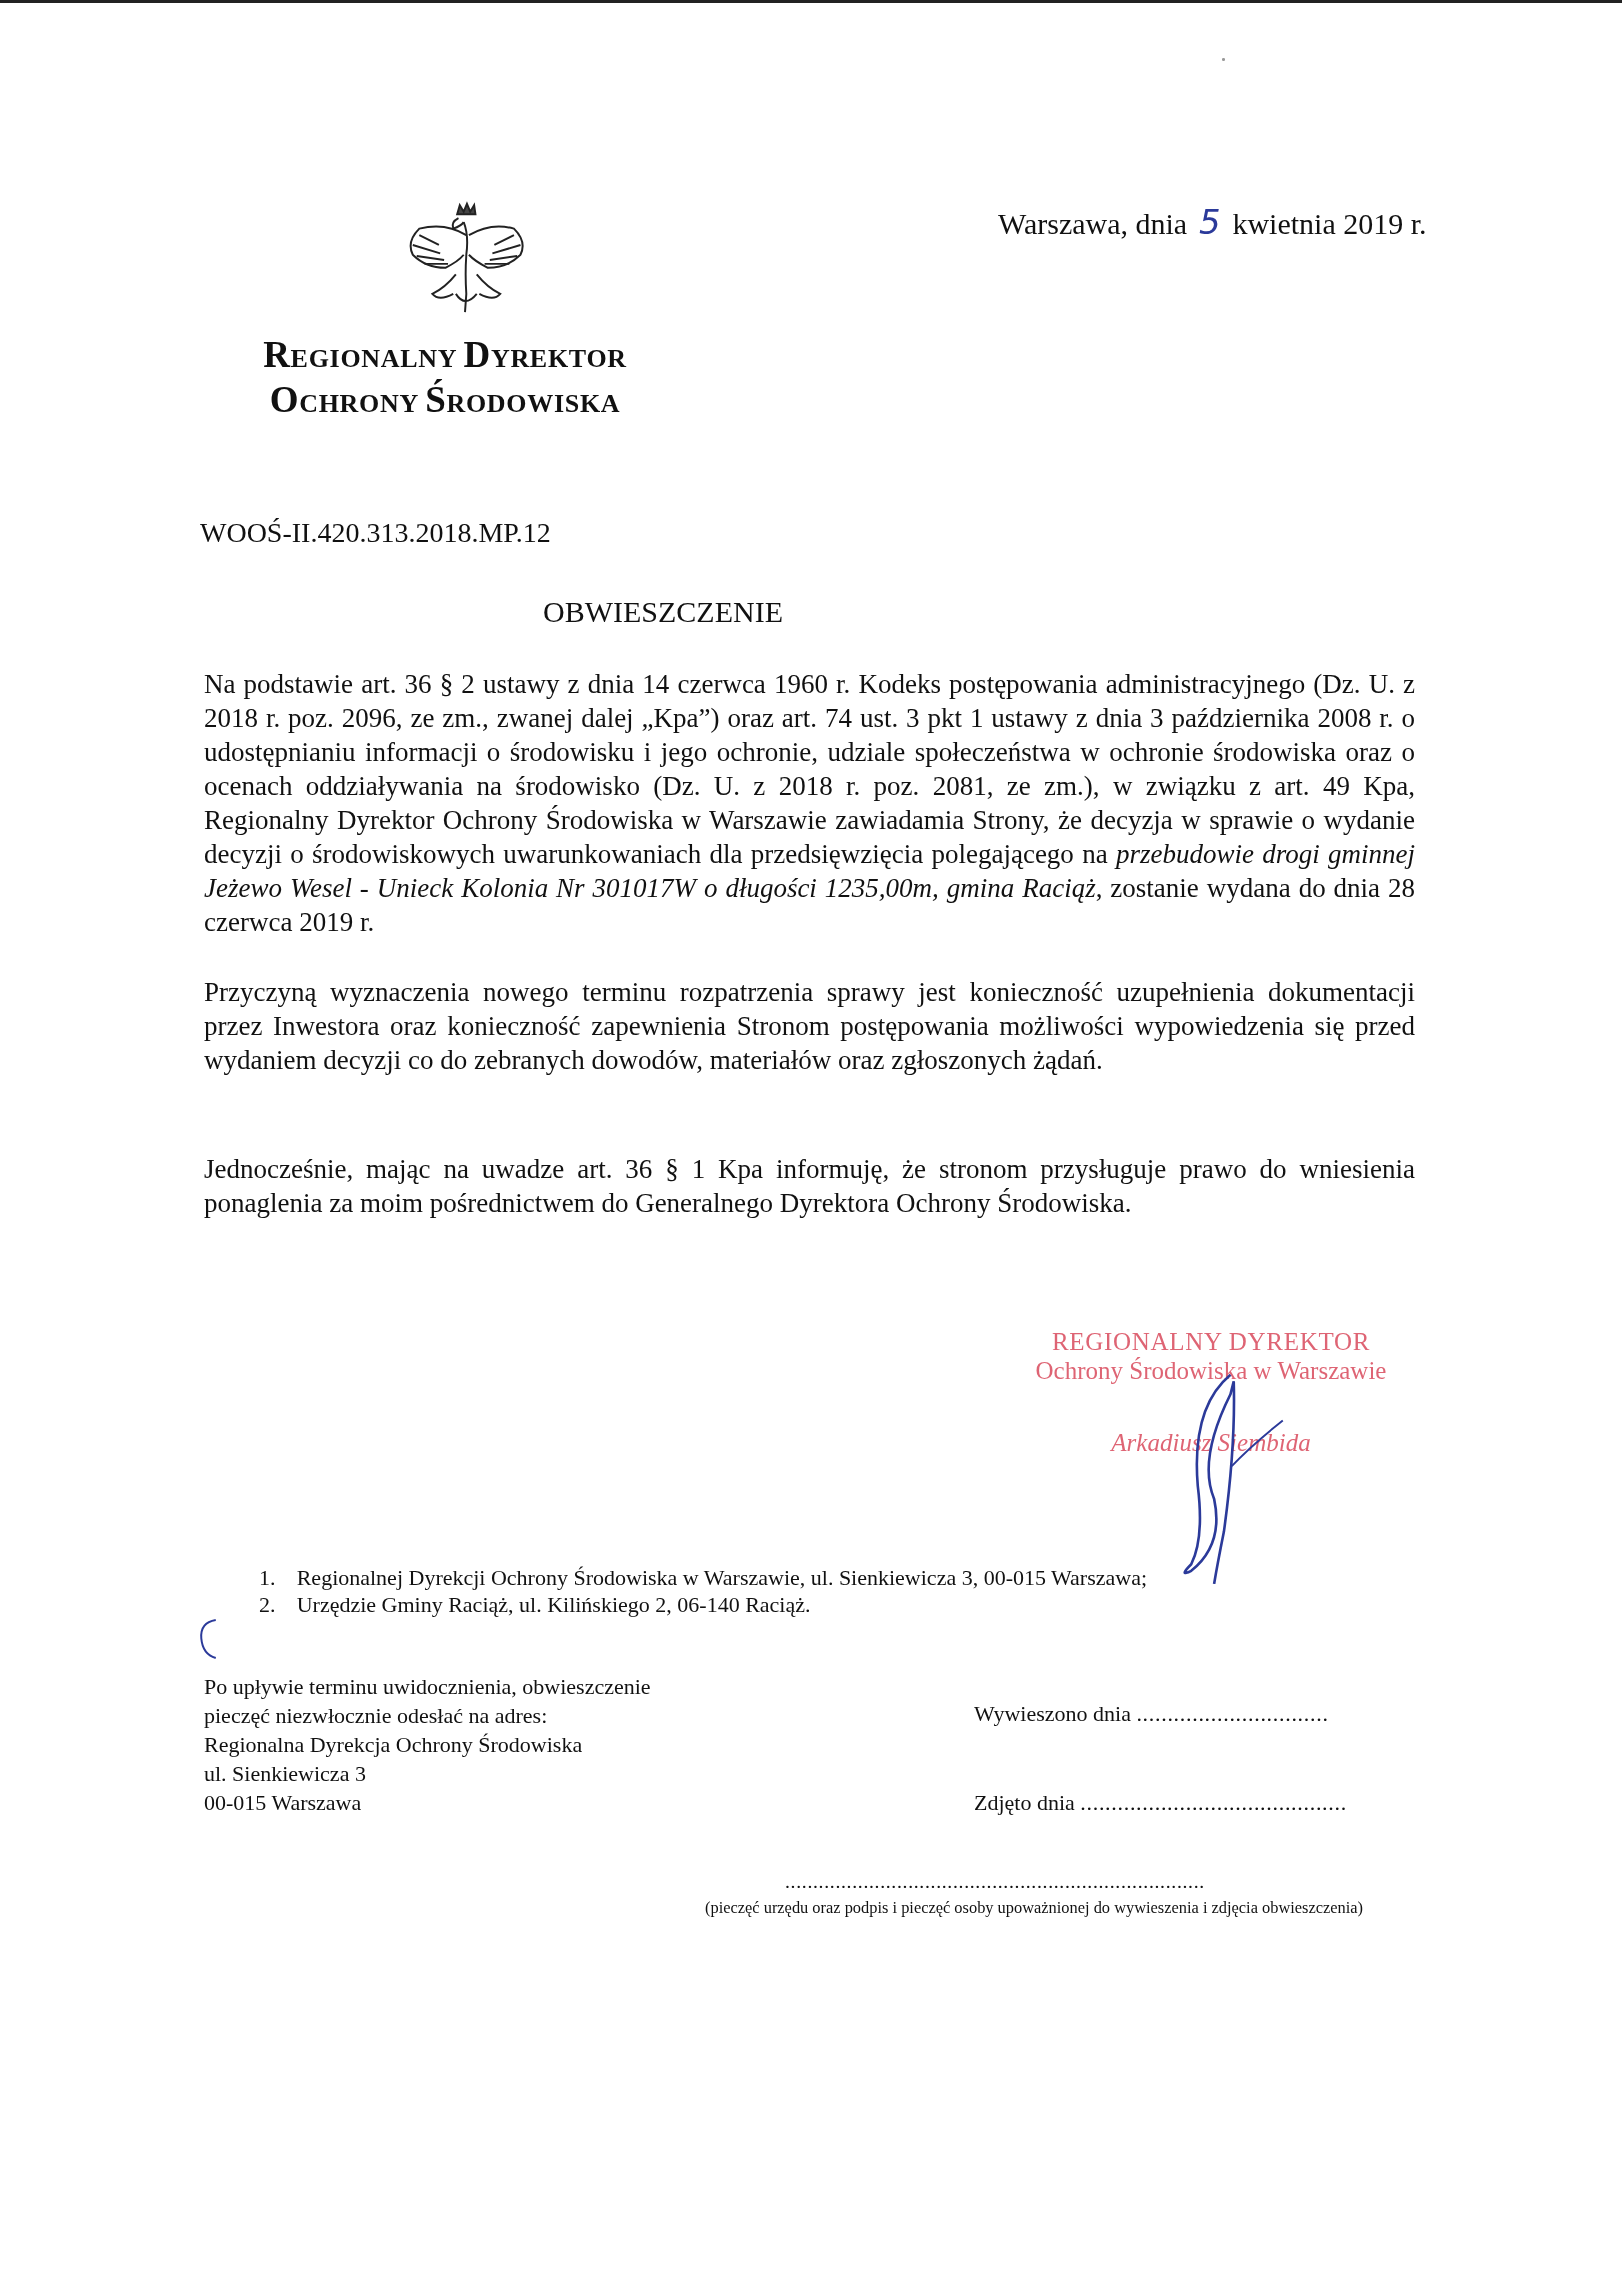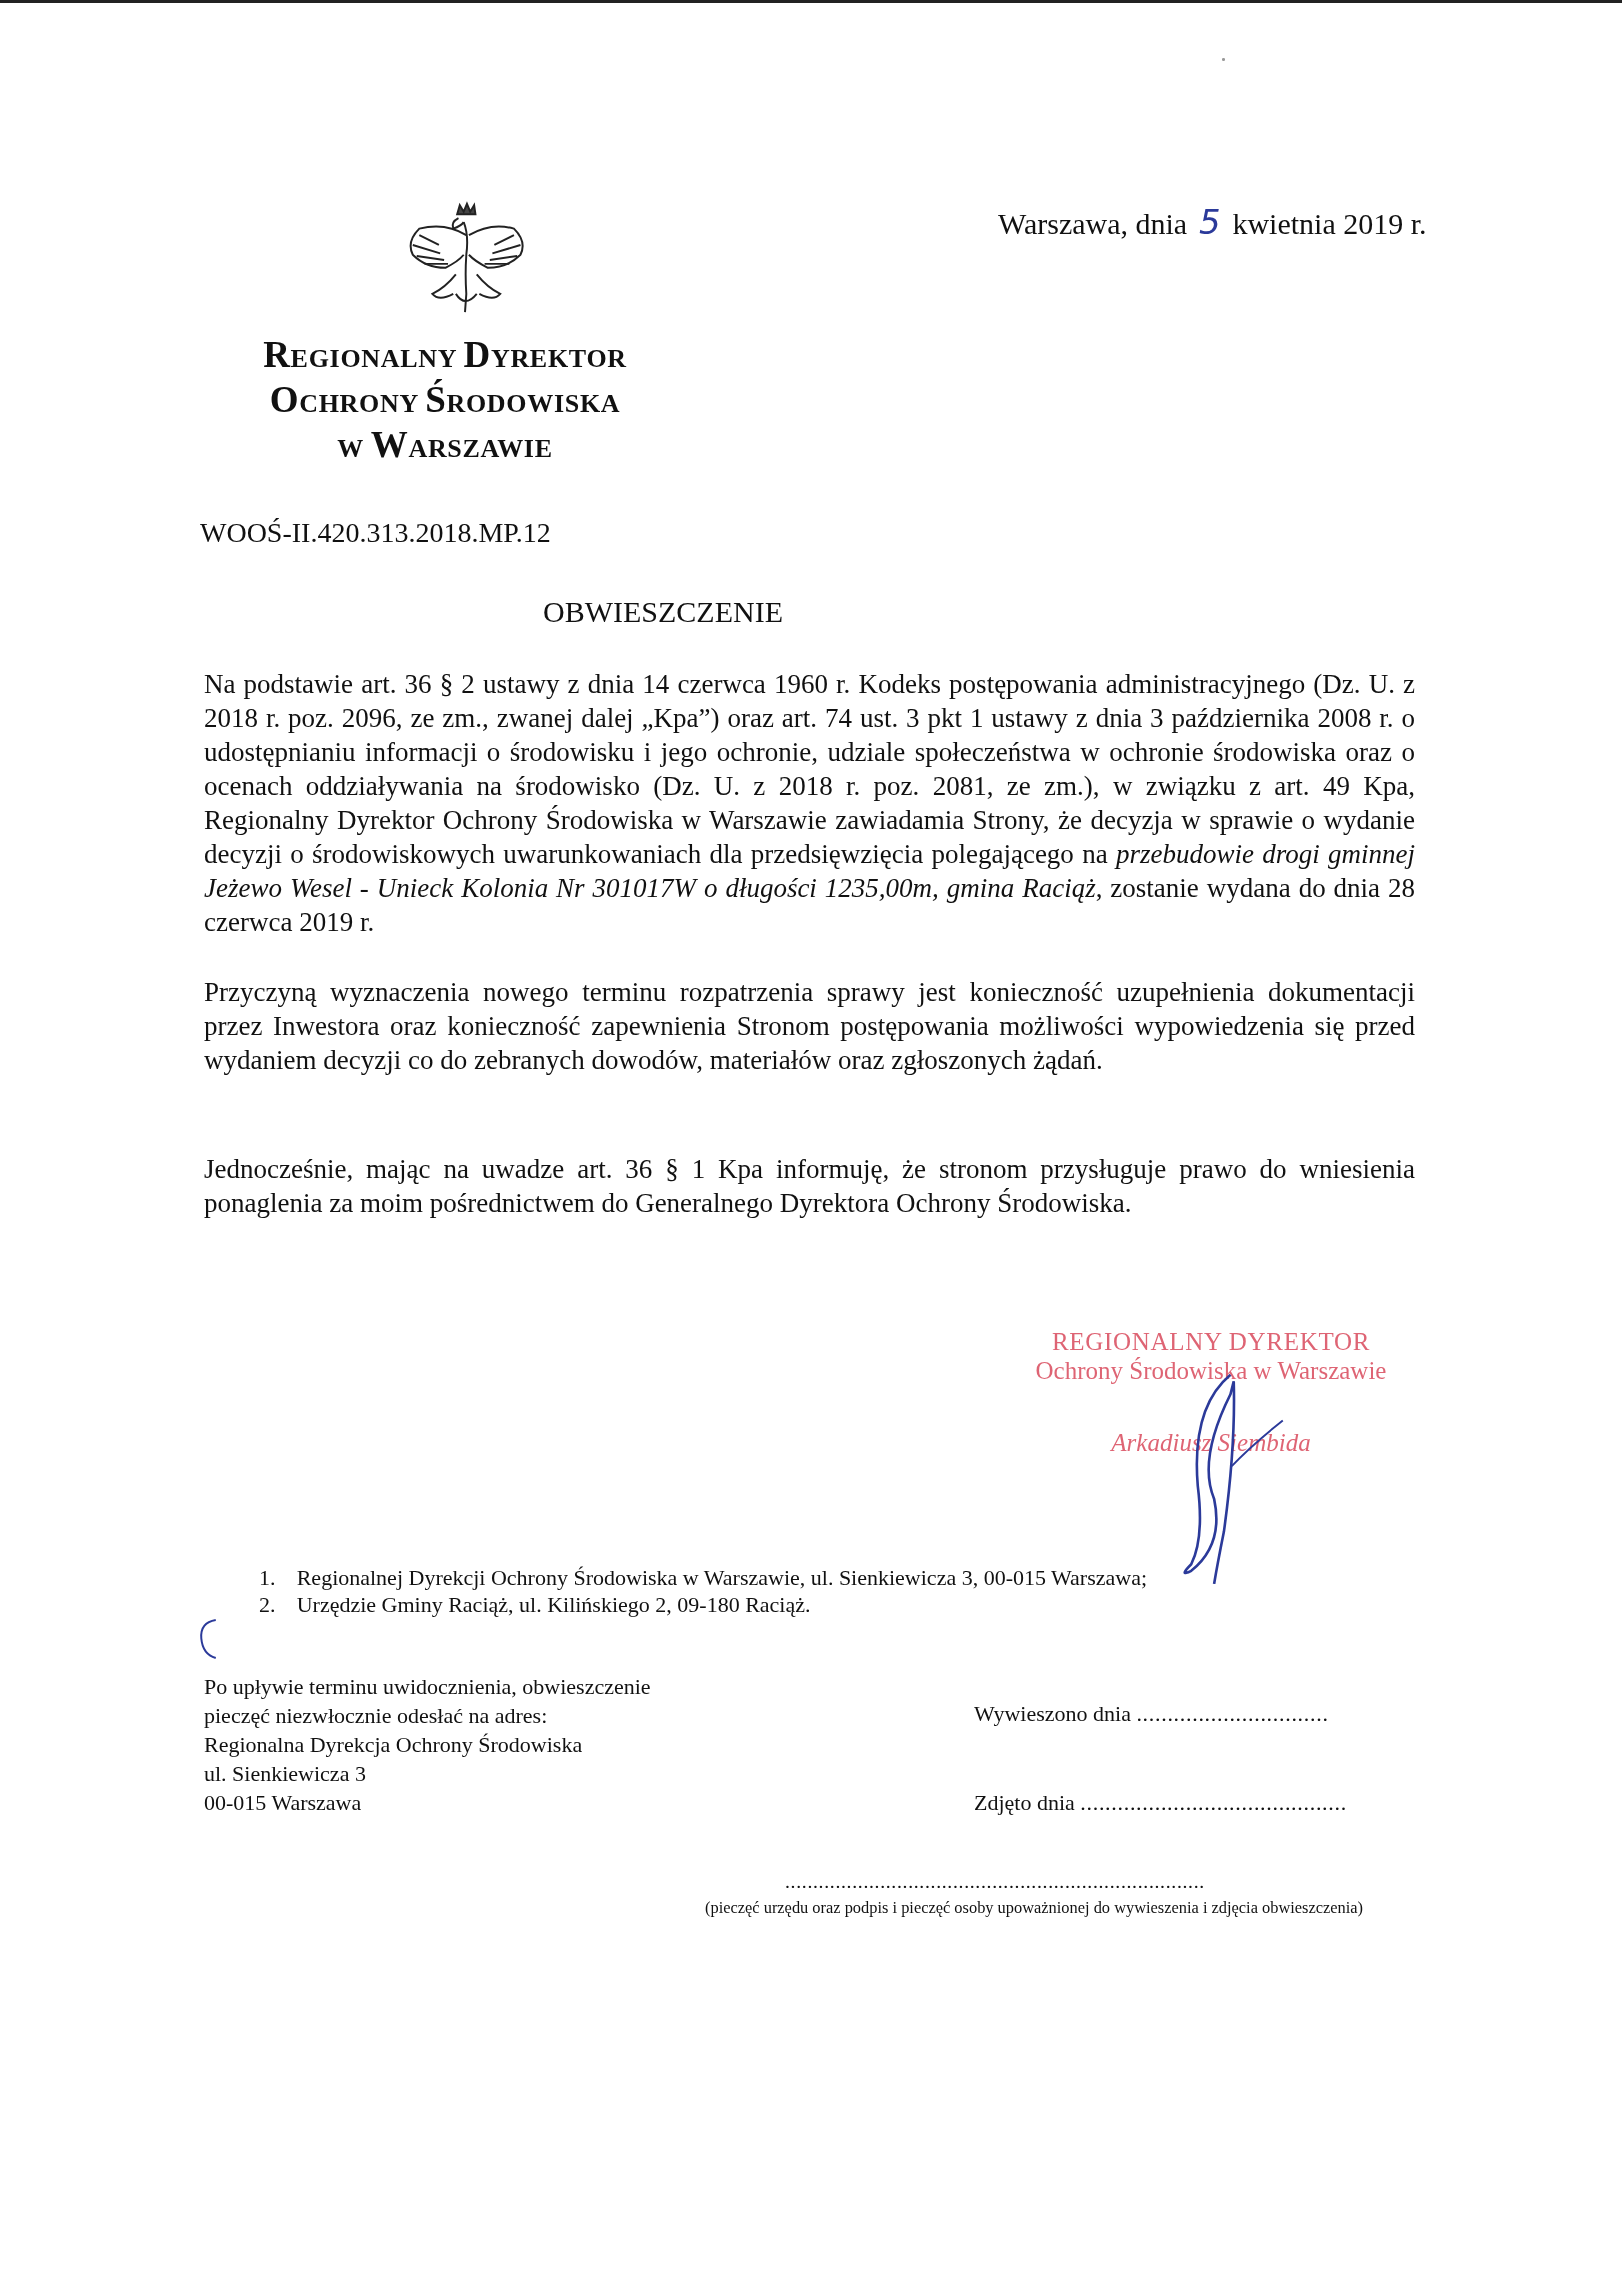--- a/index.html
+++ b/index.html
@@ -62,21 +62,20 @@
     <path d="M185 60 L155 75 M195 75 L152 88 M190 92 L148 98 M178 104 L140 104"></path>
     <path d="M96 120 Q80 140 60 150 Q70 162 92 150"></path>
     <path d="M128 120 Q144 140 164 150 Q154 162 132 150"></path>
     <path d="M96 150 Q110 172 128 150"></path>
   </g>
 </svg>
 
 <div class="abs office">
   <div><span class="cap">R</span><span>EGIONALNY </span><span class="cap">D</span><span>YREKTOR</span></div>
   <div><span class="cap">O</span><span>CHRONY </span><span class="cap">Ś</span><span>RODOWISKA</span></div>
-  <div><span>W </span><span class="cap">W</span><span>ARSZAWIE</span></div>
 </div>
 
 <div class="abs signature-ref">WOOŚ-II.420.313.2018.MP.12</div>
 
 <div class="abs title">OBWIESZCZENIE</div>
 
 <div class="abs para p1"><span>Na podstawie art. 36 § 2 ustawy z dnia 14 czerwca 1960 r. Kodeks postępowania administracyjnego (Dz. U. z 2018 r. poz. 2096, ze zm., zwanej dalej „Kpa”) oraz art. 74 ust. 3 pkt 1 ustawy z dnia 3 października 2008 r. o udostępnianiu informacji o środowisku i jego ochronie, udziale społeczeństwa w ochronie środowiska oraz o ocenach oddziaływania na środowisko (Dz. U. z 2018 r. poz. 2081, ze zm.), w związku z art. 49 Kpa, Regionalny Dyrektor Ochrony Środowiska w Warszawie zawiadamia Strony, że decyzja w sprawie o wydanie decyzji o środowiskowych uwarunkowaniach dla przedsięwzięcia polegającego na </span><i>przebudowie drogi gminnej Jeżewo Wesel - Unieck Kolonia Nr 301017W o długości 1235,00m, gmina Raciąż</i><span>, zostanie wydana do dnia 28 czerwca 2019 r.</span></div>
 
 <div class="abs para p2">Przyczyną wyznaczenia nowego terminu rozpatrzenia sprawy jest konieczność uzupełnienia dokumentacji przez Inwestora oraz konieczność zapewnienia Stronom postępowania możliwości wypowiedzenia się przed wydaniem decyzji co do zebranych dowodów, materiałów oraz zgłoszonych żądań.</div>
 
@@ -89,21 +88,21 @@
 </div>
 
 <svg class="abs sig" viewBox="0 0 260 330">
   <path d="M120 10 Q60 60 70 180 Q80 260 60 300 Q40 320 60 310 Q110 270 95 200 Q70 140 120 40 L125 20 Q128 120 110 250 Q100 300 95 330" fill="none" stroke="#2b3a9a" stroke-width="4"></path>
   <path d="M122 150 Q150 120 200 80" fill="none" stroke="#2b3a9a" stroke-width="3"></path>
 </svg>
 
 <div class="abs distrib">
   <ol>
     <li>Regionalnej Dyrekcji Ochrony Środowiska w Warszawie, ul. Sienkiewicza 3, 00-015 Warszawa;</li>
-    <li>Urzędzie Gminy Raciąż, ul. Kilińskiego 2, 09-180 Raciąż.</li>
+    <li>Urzędzie Gminy Raciąż, ul. Kilińskiego 2, 06-140 Raciąż.</li>
   </ol>
 </div>
 <svg class="abs circle2" viewBox="0 0 44 70">
   <path d="M30 6 Q6 10 8 34 Q10 58 30 64" fill="none" stroke="#2b3a9a" stroke-width="3"></path>
 </svg>
 
 <div class="abs return">
   <div>Po upływie terminu uwidocznienia, obwieszczenie</div>
   <div>pieczęć niezwłocznie odesłać na adres:</div>
   <div>Regionalna Dyrekcja Ochrony Środowiska</div>

